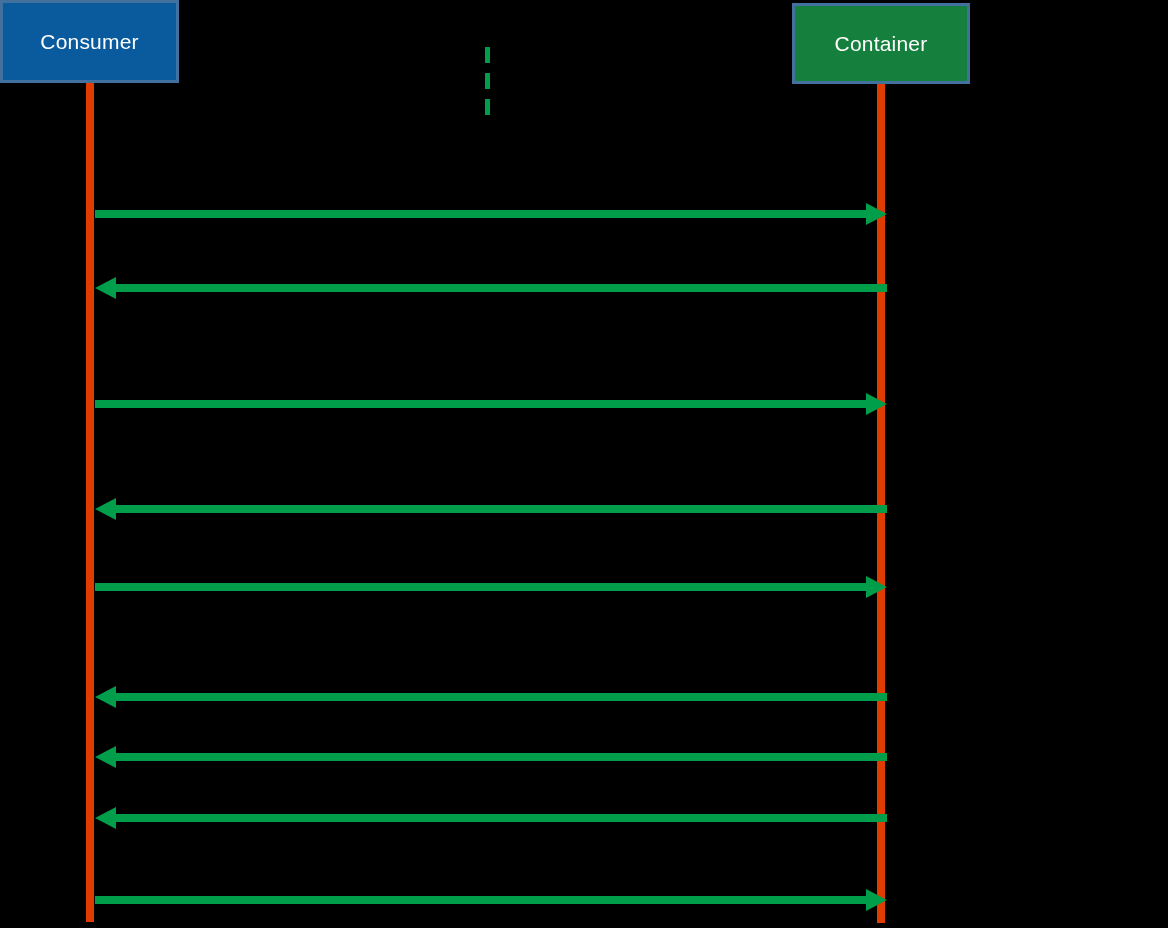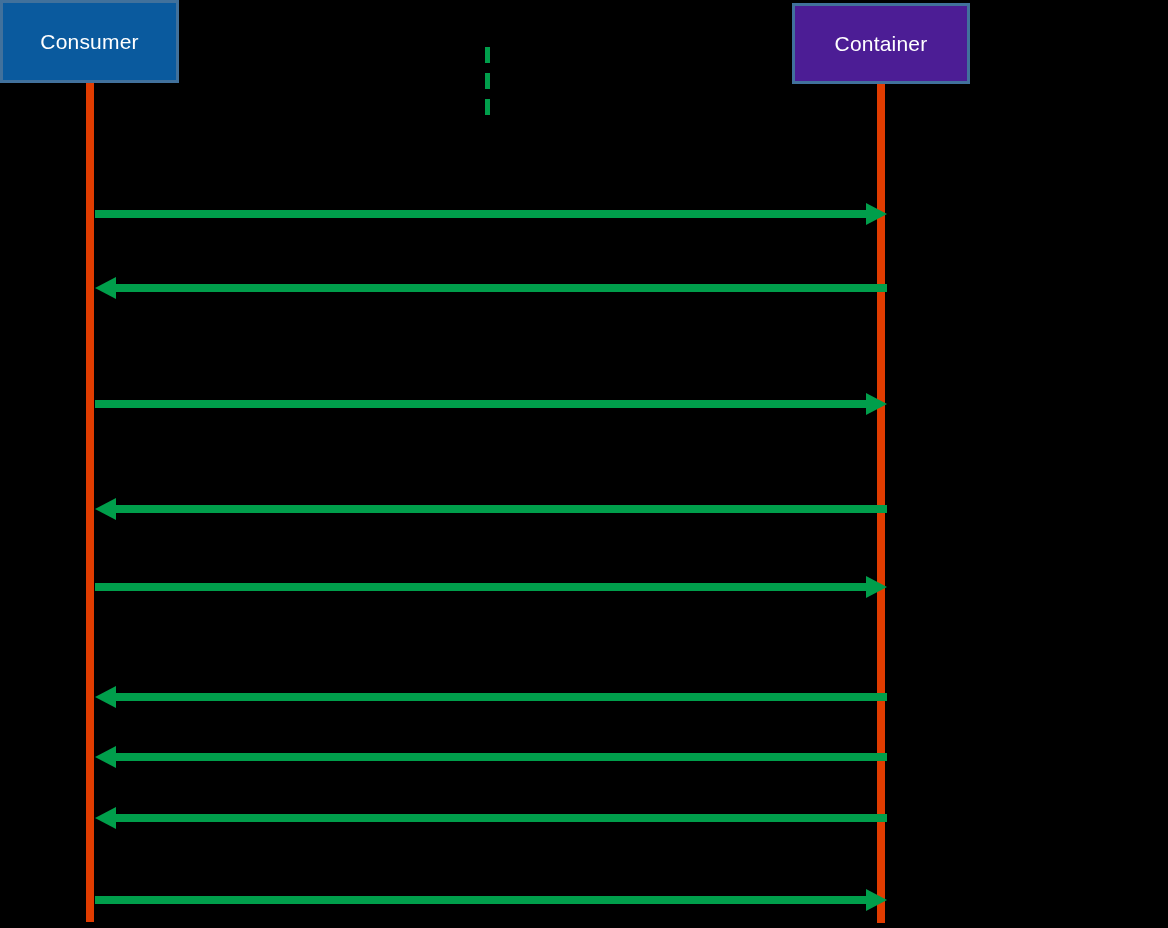--- a/index.html
+++ b/index.html
@@ -82,21 +82,21 @@
 </style>
 </head>
 <body>
 
 <div class="canvas">
 
   <div class="actor actor--consumer" style="background: rgb(10, 90, 158); border-color: rgb(65, 113, 156); color: rgb(255, 255, 255);">
     <span>Consumer</span>
   </div>
 
-  <div class="actor actor--container" style="background: #4c1d95; border-color: rgb(65, 113, 156); color: rgb(255, 255, 255);">
+  <div class="actor actor--container" style="background: #15803d; border-color: rgb(65, 113, 156); color: rgb(255, 255, 255);">
     <span>Container</span>
   </div>
 
   <div class="lifeline lifeline--consumer"></div>
 
   <div class="lifeline lifeline--container"></div>
 
   <div class="dashed-connector"></div>
 
   <div class="messages-layer">

